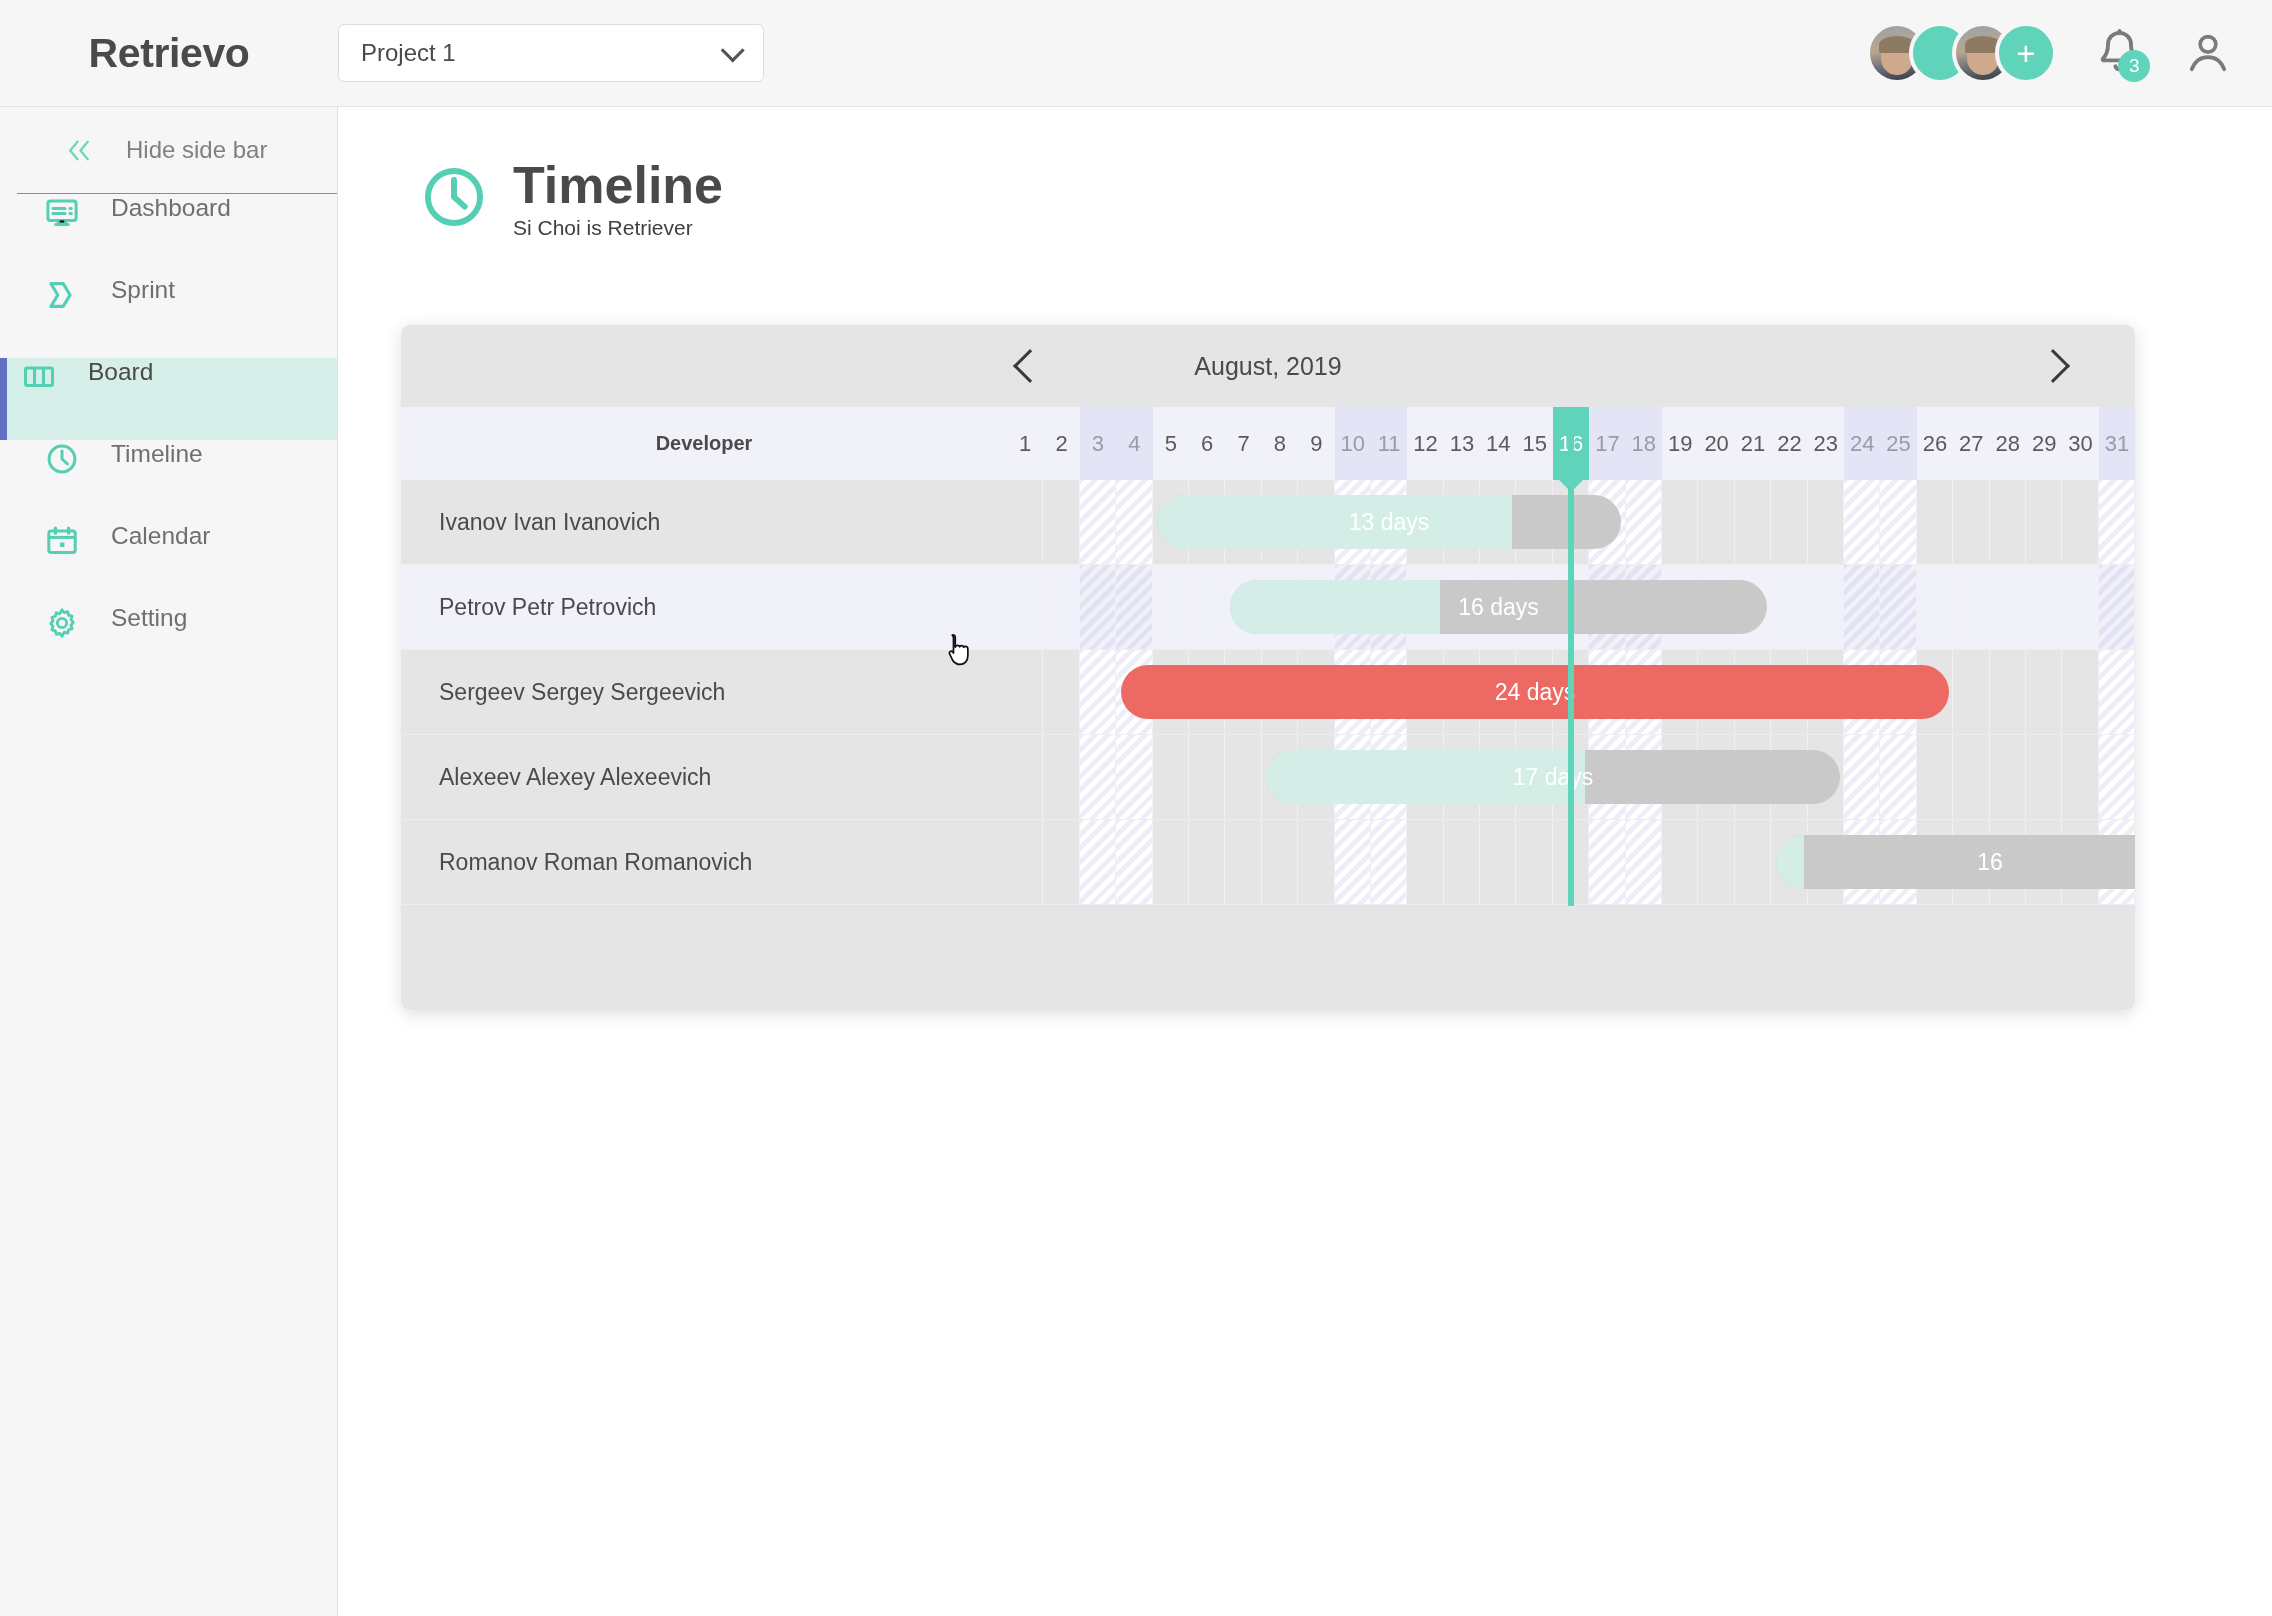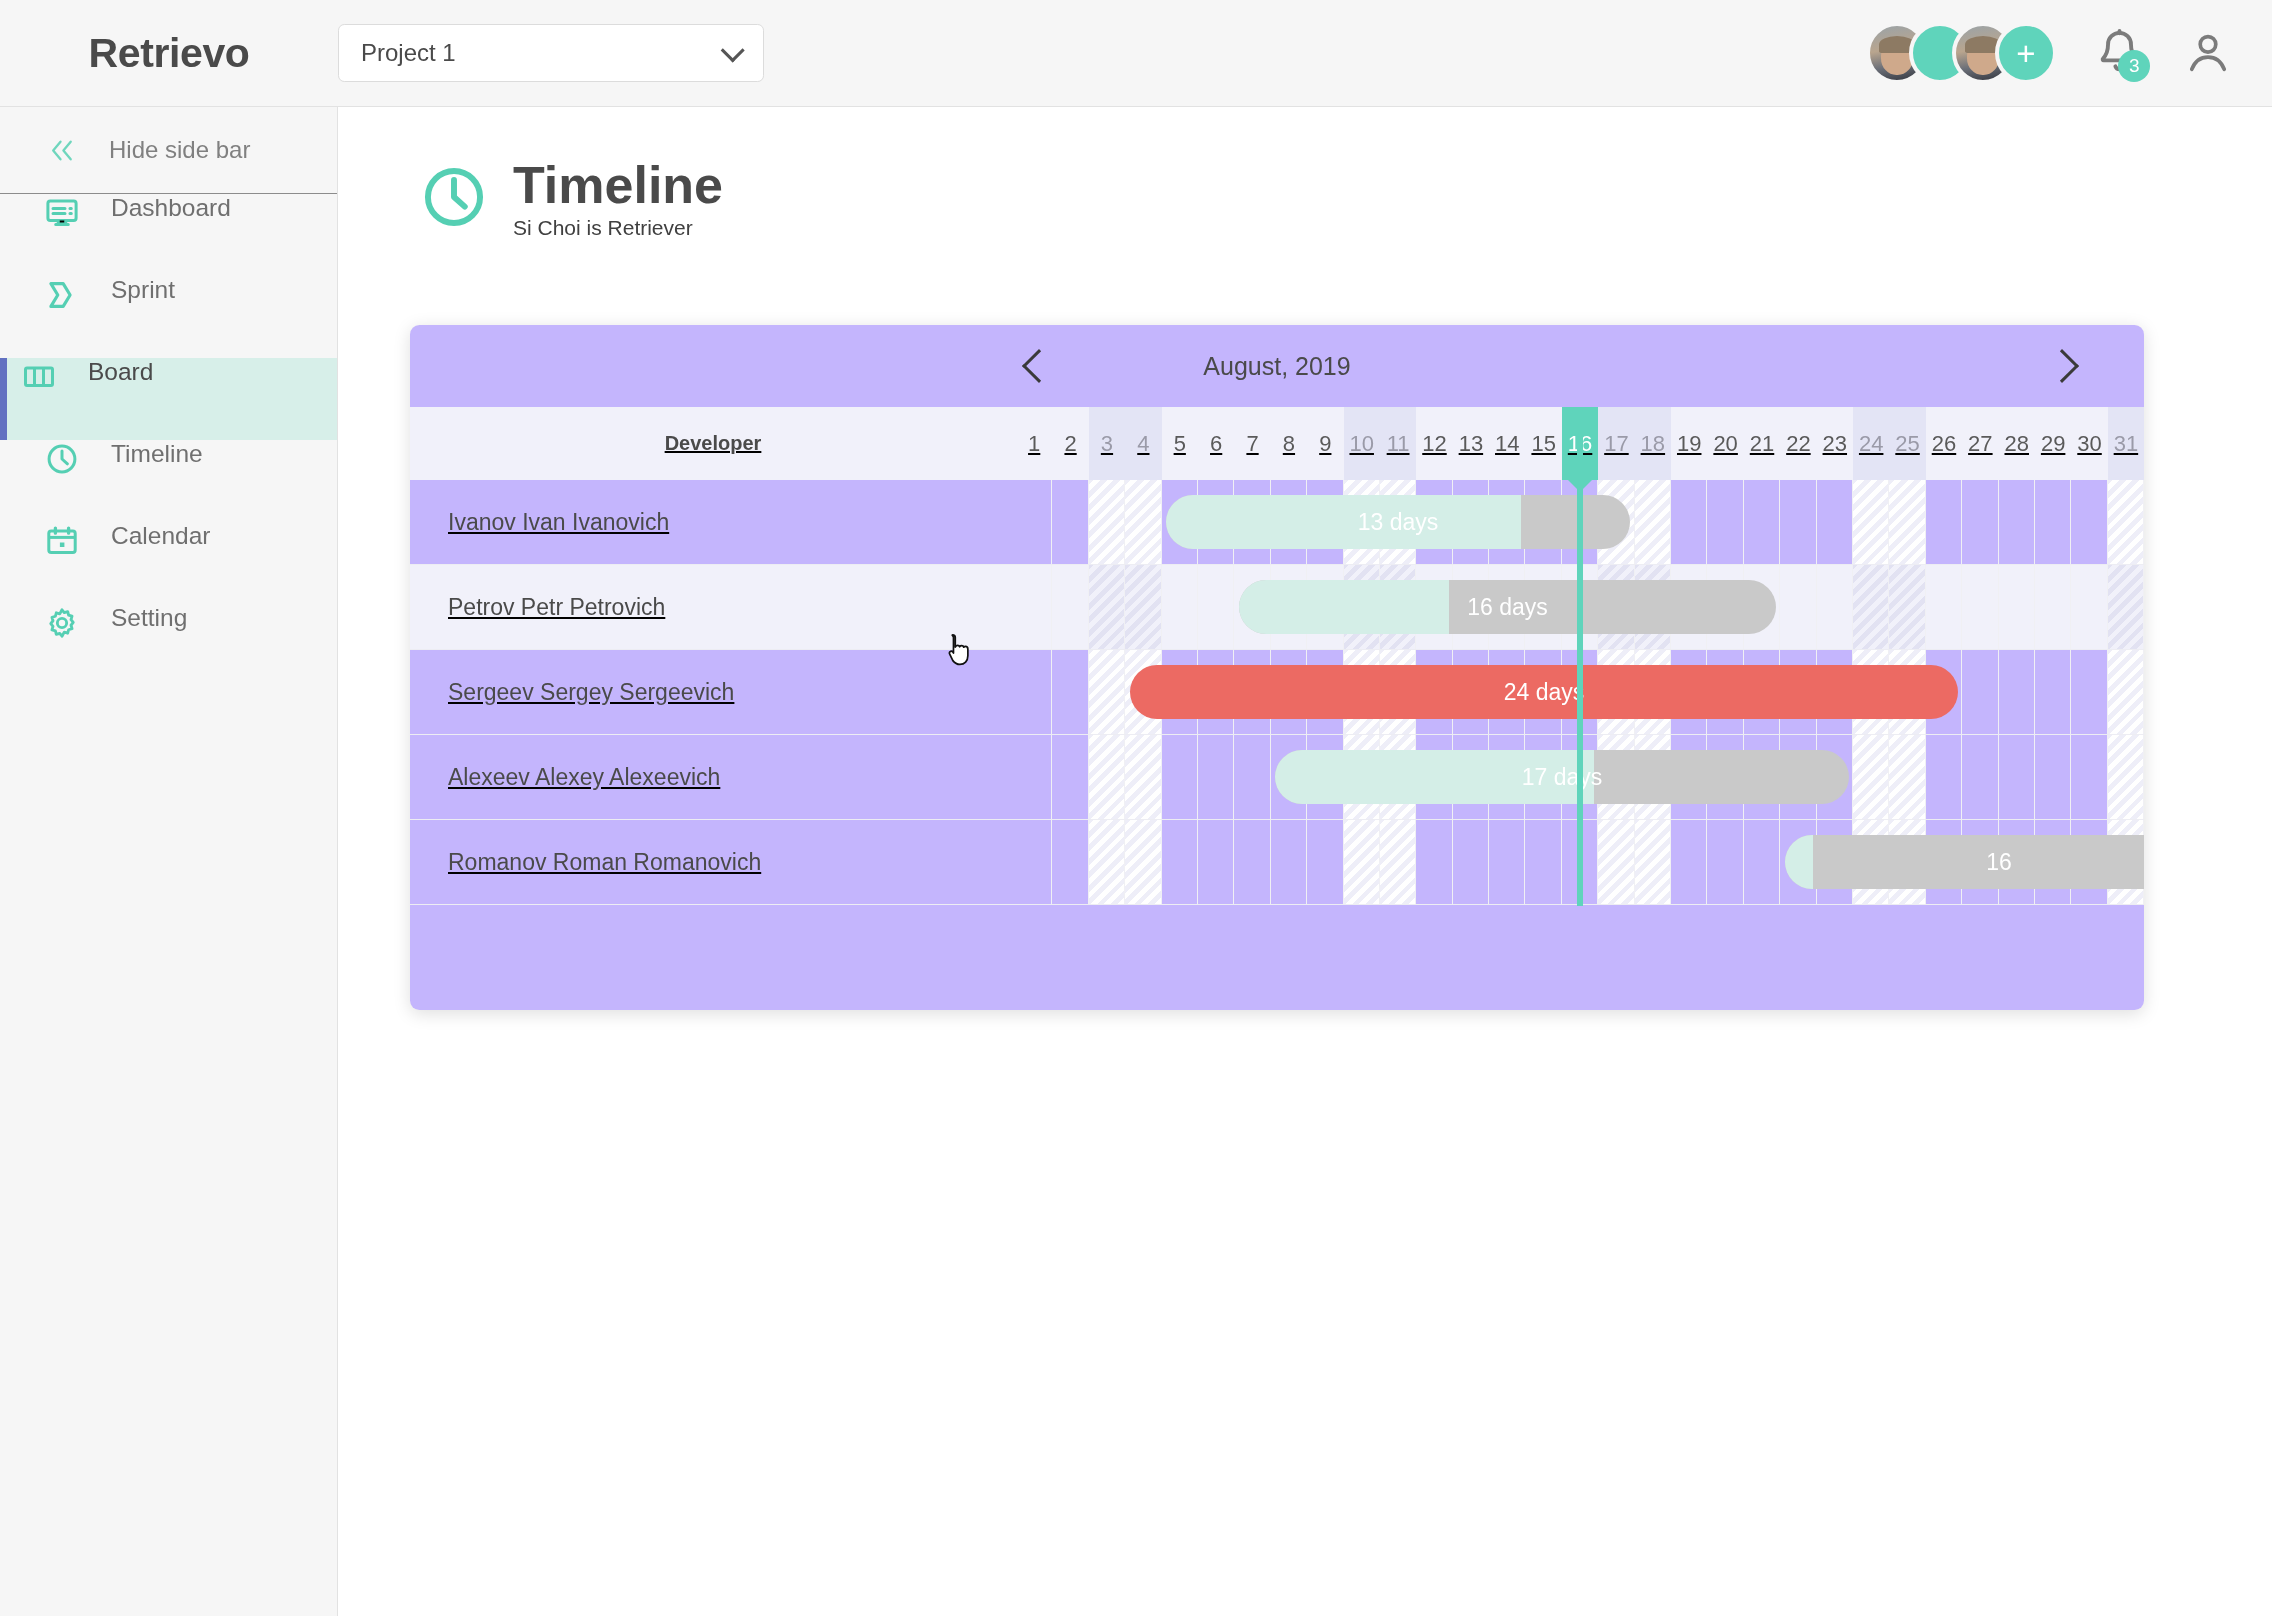--- a/index.html
+++ b/index.html
@@ -73,20 +73,21 @@
 
   
   #sidebar {
     position: absolute; left: 0; top: 107px; width: 338px; height: 1509px;
     background: #f6f6f6; border-right: 1.6px solid #e2e2e2;
   }
   #hide-bar {
     height: 87px; display: flex; align-items: center;
     padding-left: 41px; gap: 30px;
     border-bottom: 1.6px solid #8c8c8c;
+    margin-left: 17px;
   }
   #hide-bar .lbl { font-size: 24px; color: #808080; }
   .navitem {
     height: 82px; display: flex; align-items: flex-start;
     padding-left: 43px; gap: 30px; position: relative;
   }
   .navitem .lbl { font-size: 24.5px; color: #6f6f6f; }
   .navitem.active { background: #d7efe9; padding-left: 20px; }
   .navitem.active .lbl { color: #4a4a4a; }
   .navitem.active::before {
@@ -101,26 +102,25 @@
     position: absolute; left: 338px; top: 107px;
     display: flex; align-items: flex-start; gap: 25px;
     padding: 51px 0 0 82px;
   }
   #clock-big { width: 68px; height: 68px; flex: 0 0 68px; margin-top: 4.7px; }
   #page-title { font-size: 52px; font-weight: 700; color: #4a4a4a; line-height: 1.05; }
   #page-sub { font-size: 21px; color: #404040; margin-top: 3px; }
 
   
   #card {
-    position: absolute; left: 410px; top: 325px;
+    position: absolute; left: 401px; top: 325px;
     width: 1734px; height: 685px;
-    background: #c4b5fd; border-radius: 9.5px;
+    background: #e5e5e5; border-radius: 9.5px;
     box-shadow: 0 3.2px 17.4px rgba(0,0,0,0.13);
     overflow: hidden;
-    text-decoration: underline;
   }
   #month-bar {
     height: 82px; display: flex; align-items: center;
     position: relative;
   }
   #month-label {
     position: absolute; left: 0; right: 0; text-align: center;
     font-size: 25px; color: #4a4a4a;
   }
   .navarrow {

